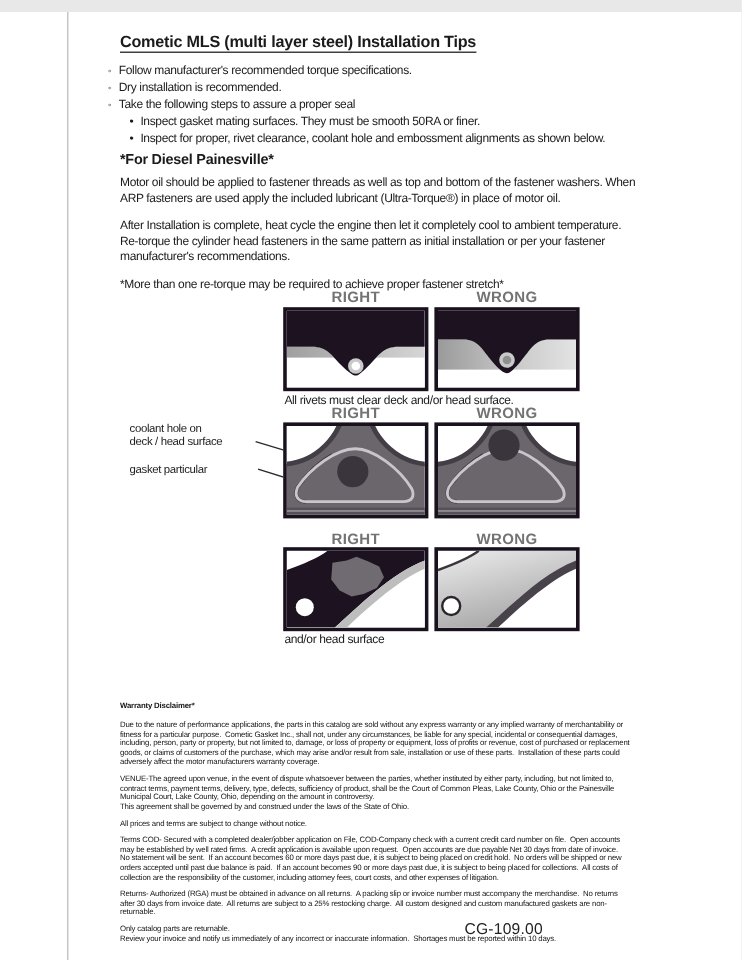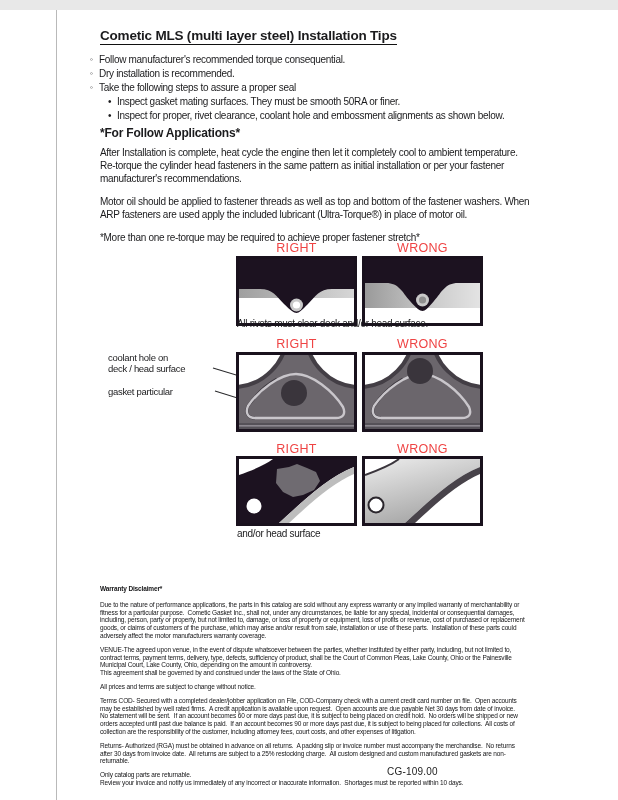--- a/index.html
+++ b/index.html
@@ -17,72 +17,72 @@
   .tips{position:absolute;left:90px;top:43px;width:470px;font-size:10px;letter-spacing:-0.3px;line-height:14px;}
   .tip-row{display:flex;}
   .tip-row .marker{width:9px;flex:0 0 9px;font-size:8px;line-height:14px;}
   .tip-row.sub{padding-left:18px;}
   .tip-row.sub .marker{font-size:10px;}
   
   .diesel{position:absolute;left:100px;top:117px;width:430px;font-size:10px;letter-spacing:-0.3px;line-height:13px;}
   .diesel h2{font-size:12px;font-weight:bold;margin:0 0 6px 0;letter-spacing:-0.2px;}
   .diesel p{margin:0 0 10px 0;white-space:pre-wrap;}
   
-  .fig-label{position:absolute;width:121px;text-align:center;font-size:12.5px;font-weight:normal;
-    letter-spacing:0.3px;color:#ef4444;}
+  .fig-label{position:absolute;width:121px;text-align:center;font-size:12.5px;font-weight:bold;
+    letter-spacing:0.3px;color:#737373;}
   .panel{position:absolute;width:115px;height:64px;border:3px solid #19111d;background:#fff;}
   .panel.tall{height:74px;}
   .panel svg{display:block;}
   .fig-caption{position:absolute;font-size:10px;letter-spacing:-0.3px;line-height:12px;color:#1b1b1d;}
   .annot{position:absolute;font-size:9.5px;letter-spacing:-0.3px;line-height:11px;text-align:left;color:#1b1b1d;}
   
   .legal{position:absolute;left:100px;top:575px;width:426px;font-size:6.5px;letter-spacing:-0.15px;
     line-height:7.8px;color:#141416;}
   .legal .lg-head{font-weight:bold;margin-bottom:8px;}
   .legal .blk{margin-bottom:6px;white-space:pre-wrap;}
   .legal .line{white-space:pre-wrap;}
-  .doc-code{position:absolute;left:387px;top:756px;font-size:10px;letter-spacing:0.2px;color:#222;}
+  .doc-code{position:absolute;left:387px;top:756px;font-size:13px;letter-spacing:0.2px;color:#222;}
 </style>
 </head>
 <body>
 
 <div class="page">
   <div class="page-edge"></div>
 
   <div class="title-wrap">
     <span class="doc-title">Cometic MLS (multi layer steel) Installation Tips</span>
   </div>
 
   <div class="tips">
     <div class="tip-row">
       <span class="marker">◦</span>
-      <span>Follow manufacturer's recommended torque consequential.</span>
+      <span>Follow manufacturer's recommended torque specifications.</span>
     </div>
     <div class="tip-row">
       <span class="marker">◦</span>
       <span>Dry installation is recommended.</span>
     </div>
     <div class="tip-row">
       <span class="marker">◦</span>
       <span>Take the following steps to assure a proper seal</span>
     </div>
     <div class="tip-row sub">
       <span class="marker">•</span>
       <span>Inspect gasket mating surfaces.  They must be smooth 50RA or finer.</span>
     </div>
     <div class="tip-row sub">
       <span class="marker">•</span>
       <span>Inspect for proper, rivet clearance, coolant hole and embossment alignments as shown below.</span>
     </div>
   </div>
 
   <div class="diesel">
-    <h2>*For Follow Applications*</h2>
+    <h2>*For Diesel Painesville*</h2>
+    <p>Motor oil should be applied to fastener threads as well as top and bottom of the fastener washers. When ARP fasteners are used apply the included lubricant (Ultra-Torque®) in place of motor oil.</p>
     <p>After Installation is complete, heat cycle the engine then let it completely cool to ambient temperature. Re-torque the cylinder head fasteners in the same pattern as initial installation or per your fastener manufacturer's recommendations.</p>
-    <p>Motor oil should be applied to fastener threads as well as top and bottom of the fastener washers. When ARP fasteners are used apply the included lubricant (Ultra-Torque®) in place of motor oil.</p>
     <p>*More than one re-torque may be required to achieve proper fastener stretch*</p>
   </div>
 
   <div class="fig-label" style="left:236px;top:231px;">RIGHT</div>
   <div class="fig-label" style="left:362px;top:231px;">WRONG</div>
 
   <div class="panel" style="left:236px;top:246px;">
     <svg width="115" height="64" viewBox="0 0 115 64">
       <defs>
         <linearGradient id="g1" x1="0" y1="0" x2="1" y2="0">
@@ -106,21 +106,21 @@
             <stop offset="1" stop-color="#e3e3e3"></stop>
         </linearGradient>
       </defs>
       <rect width="115" height="64" fill="#ffffff"></rect>
       <rect x="0" y="24" width="115" height="25" fill="url(#g2)"></rect>
       <path d="M0,0 H115 V24 H93 C80,24 77,33 69,42 C63,49 60,52 57.5,52 C55,52 51,49 45,42 C37,33 34,24 21,24 H0 Z" fill="#1c1220"></path>
       <circle cx="57.5" cy="41" r="6.5" fill="#c9c9c9"></circle>
       <circle cx="57.5" cy="41" r="3.6" fill="#8f8f8f"></circle>
     </svg>
   </div>
-  <div class="fig-caption" style="left:237px;top:308px;width:260px;">All rivets must clear deck and/or head surface.</div>
+  <div class="fig-caption" style="left:237px;top:319px;width:260px;">All rivets must clear deck and/or head surface.</div>
 
   <div class="fig-label" style="left:236px;top:327px;">RIGHT</div>
   <div class="fig-label" style="left:362px;top:327px;">WRONG</div>
 
   <div class="annot" style="left:108px;top:342px;width:104px;">
     <div>coolant hole on</div>
     <div>deck / head surface</div>
   </div>
   <div class="annot" style="left:108px;top:376px;width:107px;">gasket particular</div>
 

